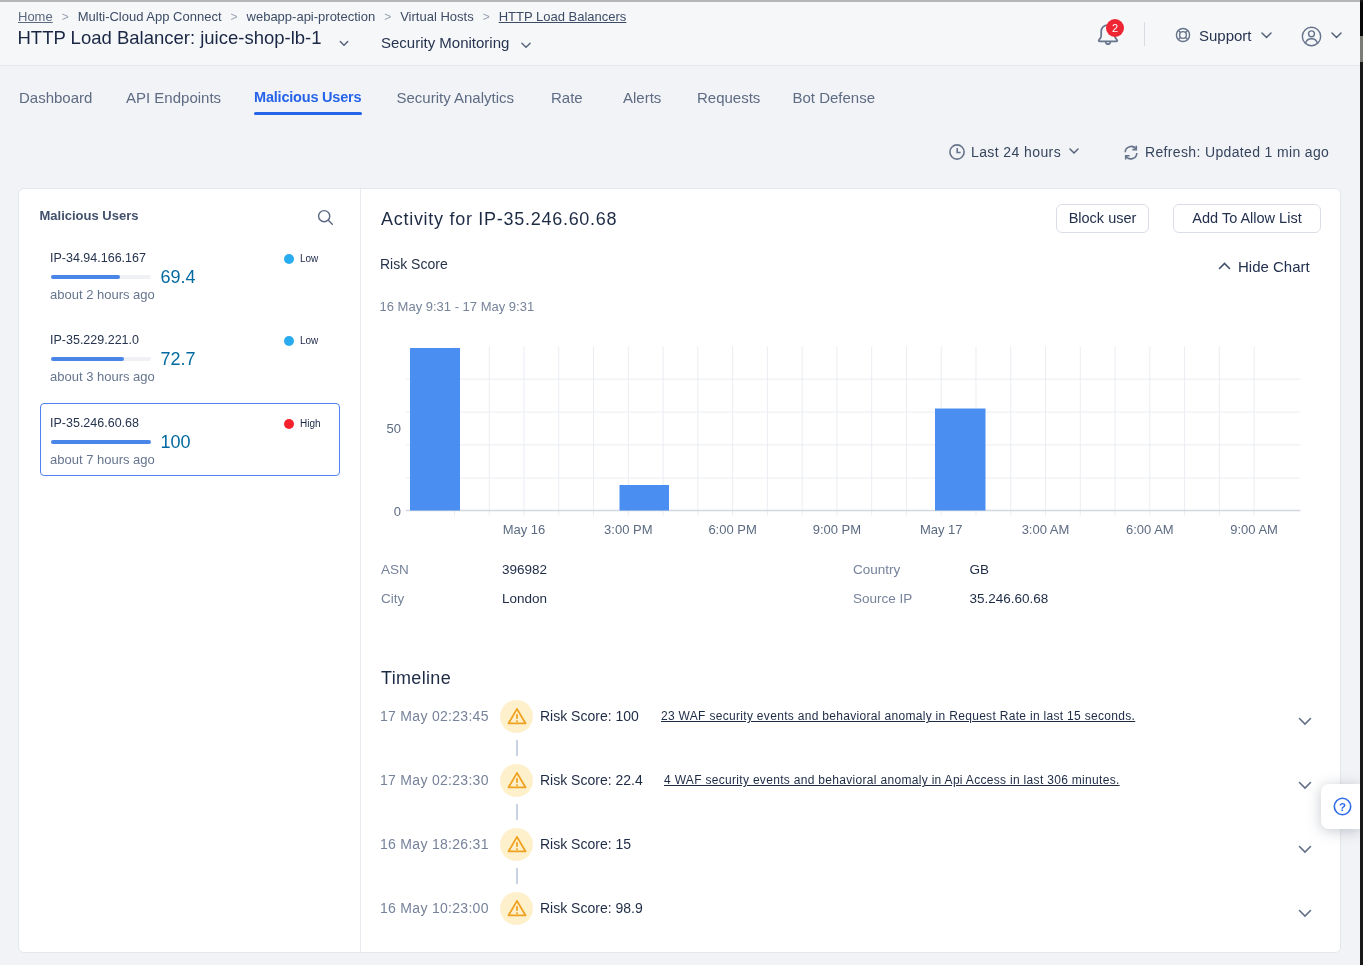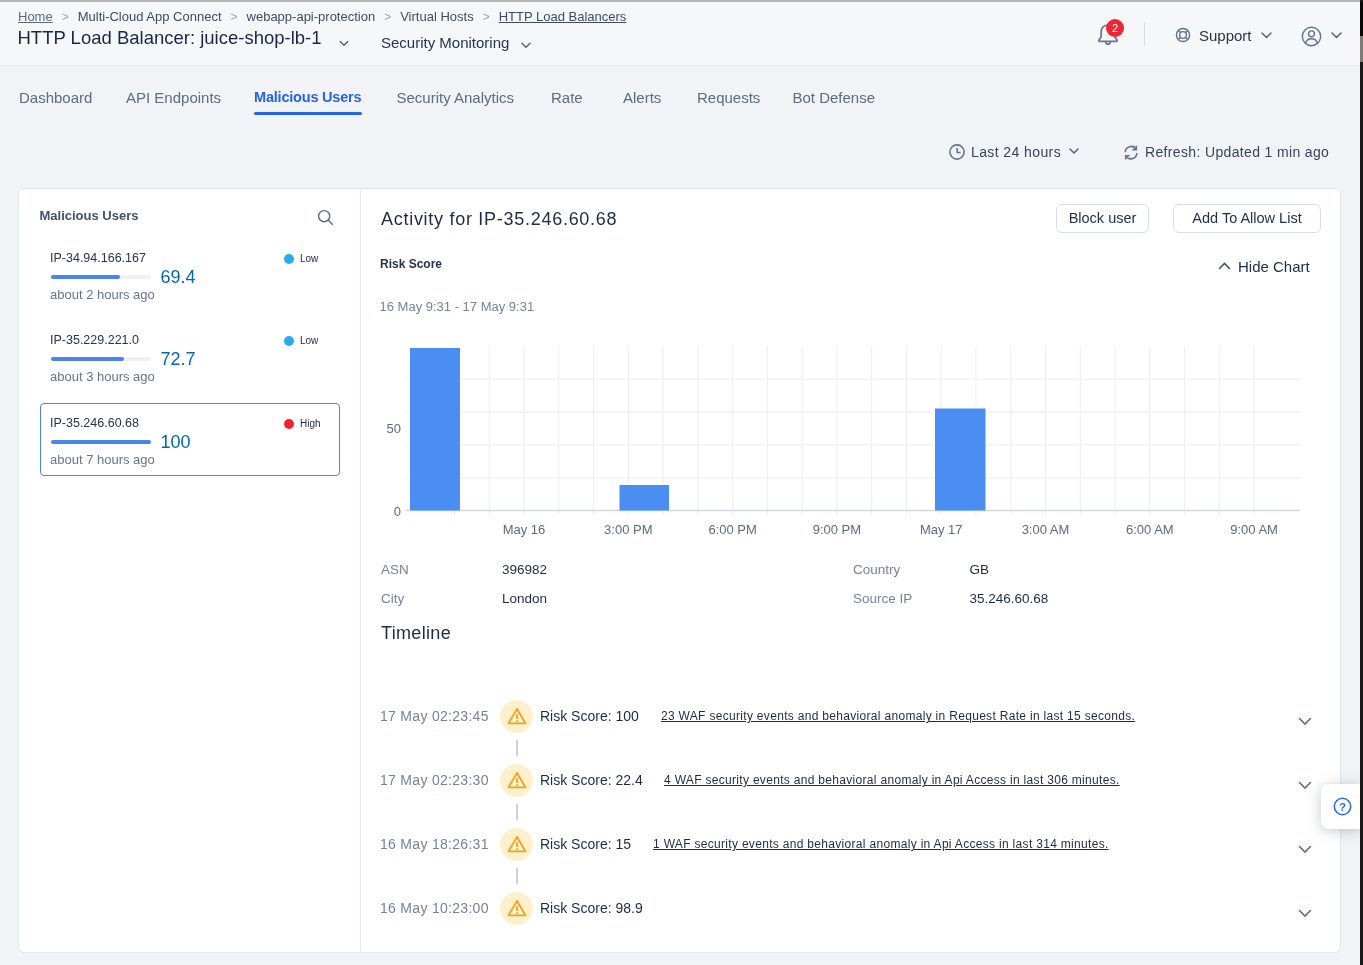--- a/index.html
+++ b/index.html
@@ -45,28 +45,28 @@
 .item .track { position:absolute; left:10px; top:36px; width:100px; height:4px; border-radius:2px; background:#eff1f5; }
 .item .fill { position:absolute; left:0; top:0; height:4px; border-radius:2px; background:#4a86e8; }
 .item .val { position:absolute; left:119.5px; top:31px; font-size:18px; line-height:15px; color:#0369a1; }
 .item .ago { position:absolute; left:9px; top:48px; font-size:13px; line-height:15px; color:#66758e; }
 
 
 #activity { left:362px; top:20px; font-size:18px; letter-spacing:0.72px; line-height:21px; color:#1d2b45; }
 .btn { position:absolute; top:15px; height:29px; background:#fff; border:1px solid #d9dee6; border-radius:6px; font-size:14.5px; color:#22304e; text-align:center; line-height:27px; }
 #btn-block { left:1037px; width:93px; }
 #btn-allow { left:1154px; width:148px; }
-#riskscore { left:361px; top:67.5px; font-size:12px; font-weight:bold; color:#26334a; line-height:15px; }
+#riskscore { left:361px; top:67.5px; font-size:14px; font-weight:normal; color:#26334a; line-height:15px; }
 #hidechart { left:1219px; top:69px; font-size:15px; color:#22304e; line-height:17px; }
 #daterange { left:360.5px; top:110px; font-size:13px; color:#76839a; line-height:15px; }
 
 
 .meta-label { position:absolute; font-size:13.5px; color:#76839a; line-height:16px; }
 .meta-val { position:absolute; font-size:13.5px; color:#1d2b45; line-height:16px; }
-#timeline-h { left:362px; top:434px; font-size:18px; letter-spacing:0.33px; color:#1d2b45; line-height:21px; }
+#timeline-h { left:362px; top:479px; font-size:18px; letter-spacing:0.33px; color:#1d2b45; line-height:21px; }
 
 
 .tl-date { position:absolute; left:361px; font-size:14px; letter-spacing:0.3px; color:#76839a; line-height:17px; }
 .tl-icon { position:absolute; left:481px; width:33px; height:33px; border-radius:50%; background:#fdf0cb; }
 .tl-risk { position:absolute; left:521px; font-size:14px; color:#1d2b45; line-height:16px; }
 .tl-link { position:absolute; font-size:12px; letter-spacing:0.31px; color:#1d2b45; line-height:17px; text-decoration:underline; }
 .tl-chev { position:absolute; left:1279px; }
 .tl-conn { position:absolute; left:497px; width:1.5px; height:16px; background:#c9d2e2; }
 
 
@@ -280,21 +280,20 @@
     <div class="tl-conn" style="top:615.3px"></div>
     <div class="tl-date" style="top:647.3px">16 May 18:26:31</div>
     <div class="tl-icon" style="top:638.8px">
       <svg class="ic" style="left:5.5px;top:5.5px" width="22" height="22" viewBox="0 0 24 24">
         <path d="M12 4.2 L21.2 20 L2.8 20 Z" fill="none" stroke="#efa121" stroke-width="2" stroke-linejoin="round"></path>
         <line x1="12" y1="10" x2="12" y2="15" stroke="#efa121" stroke-width="2"></line>
         <circle cx="12" cy="17.6" r="1.1" fill="#efa121"></circle>
       </svg>
     </div>
     <div class="tl-risk" style="top:647.3px">Risk Score: 15</div>
-    <div class="tl-link" style="left:634px;top:647.3px">1 WAF security events and behavioral anomaly in Api Access in last 314 minutes.</div>
     <div class="tl-chev" style="top:650.8px"><svg width="14" height="9" viewBox="0 0 14 9">
         <path d="M1.5 1.5 L7 7 L12.5 1.5" fill="none" stroke="#5f6e85" stroke-width="1.6" stroke-linecap="round"></path>
       </svg></div>
     <div class="tl-conn" style="top:679.3px"></div>
     <div class="tl-date" style="top:711.3px">16 May 10:23:00</div>
     <div class="tl-icon" style="top:702.8px">
       <svg class="ic" style="left:5.5px;top:5.5px" width="22" height="22" viewBox="0 0 24 24">
         <path d="M12 4.2 L21.2 20 L2.8 20 Z" fill="none" stroke="#efa121" stroke-width="2" stroke-linejoin="round"></path>
         <line x1="12" y1="10" x2="12" y2="15" stroke="#efa121" stroke-width="2"></line>
         <circle cx="12" cy="17.6" r="1.1" fill="#efa121"></circle>

